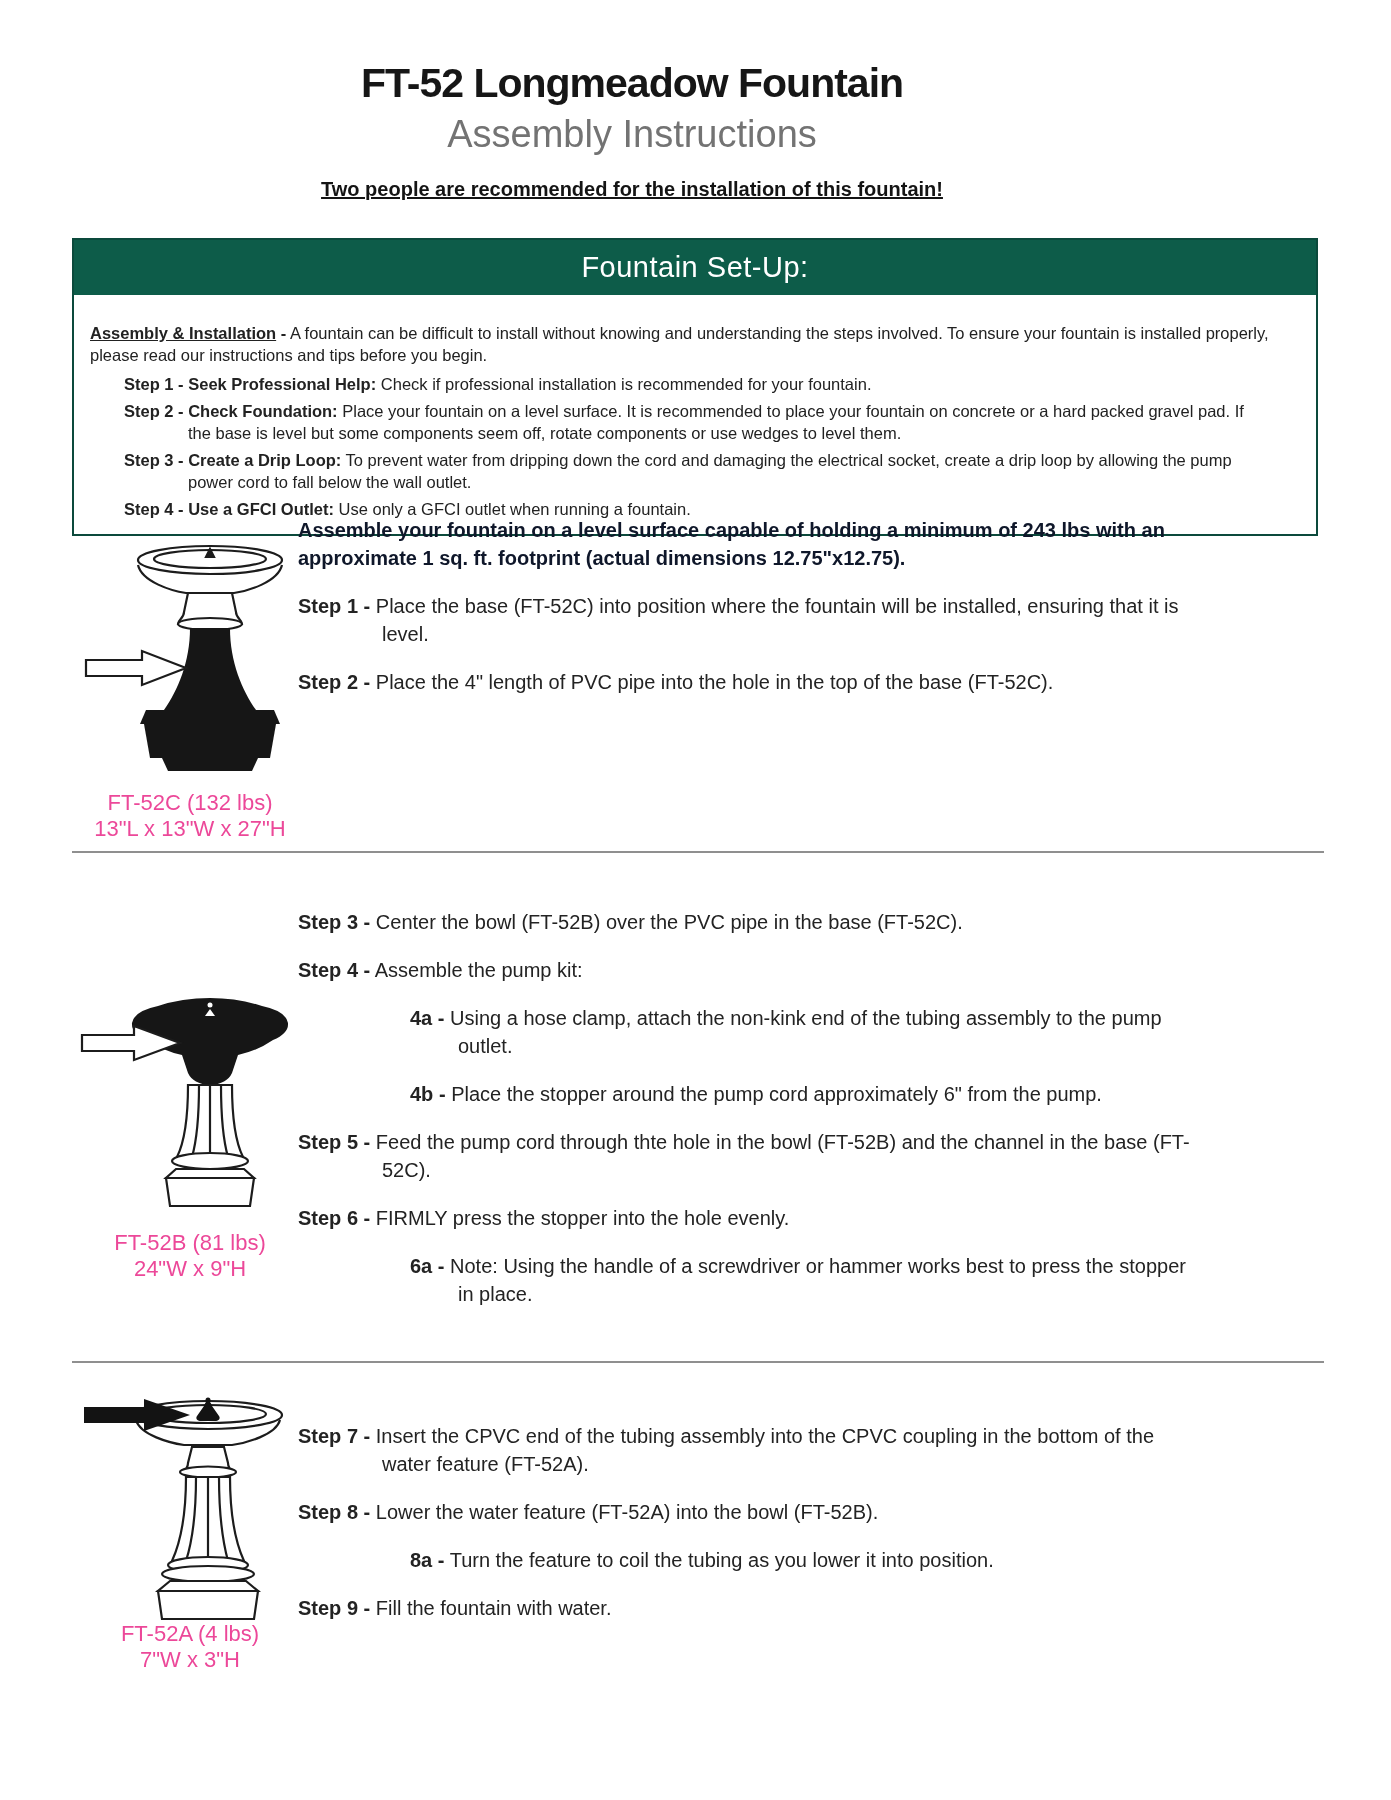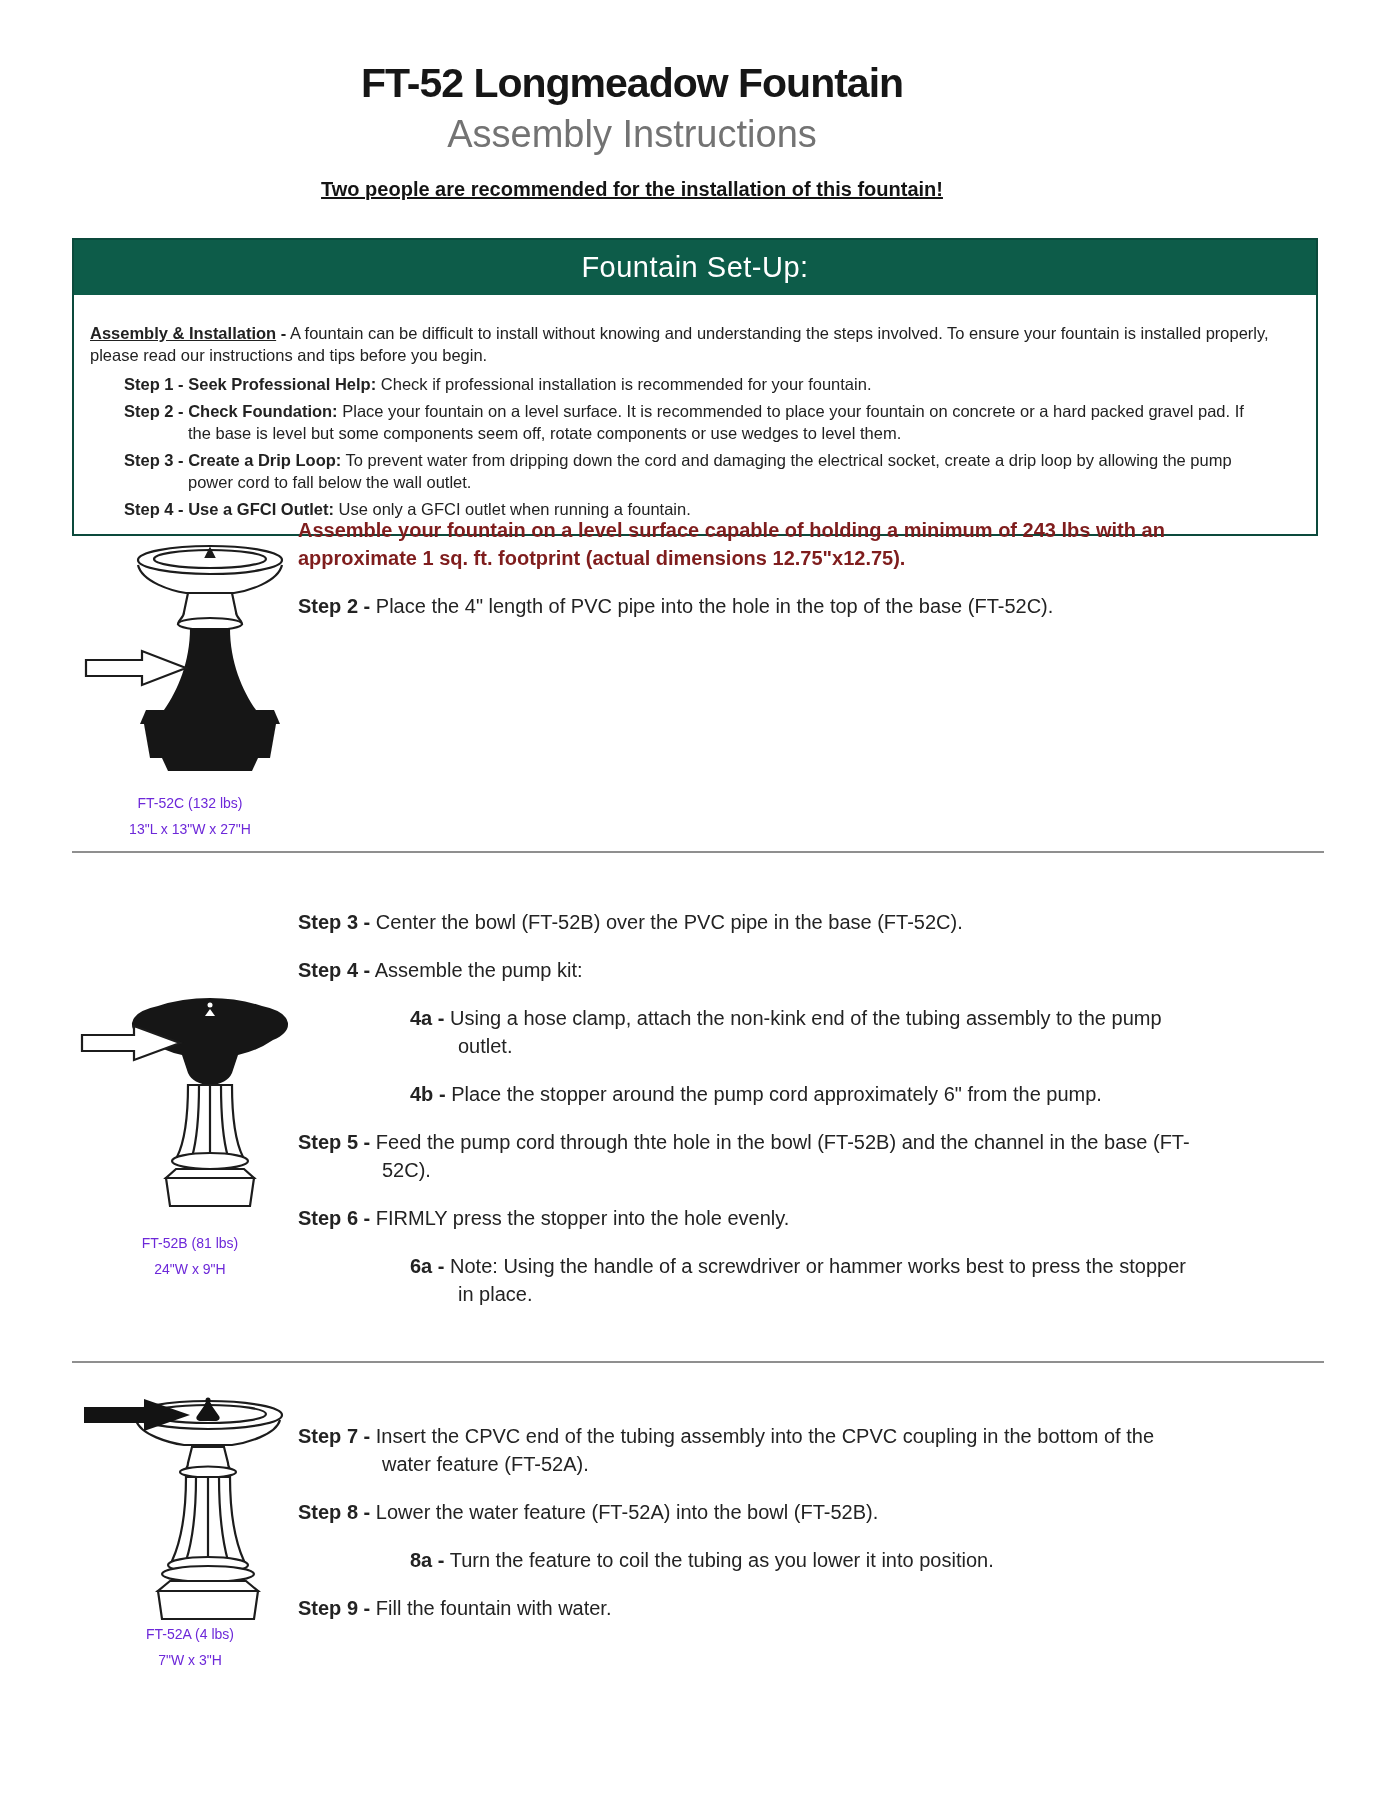--- a/index.html
+++ b/index.html
@@ -26,31 +26,31 @@
   .setup-body{padding:11px 16px 9px 16px;font-size:16.5px;line-height:22px;color:#222;}
   .gb-intro{margin:16px 0 7px 0;padding-right:24px;}
   .gb-steps{margin-left:34px;}
   .gb-step{margin:0 0 5px 0;padding-left:64px;padding-right:30px;text-indent:-64px;}
 
   
   .sec-text{position:absolute;left:298px;width:905px;font-size:20px;line-height:28px;color:#232323;}
   .sec1-text{top:516px;}
   .sec2-text{top:908px;}
   .sec3-text{top:1422px;}
-  .sec-intro{margin:0 0 20px 0;font-weight:bold;color:#7f1d1d;}
+  .sec-intro{margin:0 0 20px 0;font-weight:bold;color:#0f172a;}
   .step{margin:0 0 20px 0;padding-left:84px;text-indent:-84px;}
   .substep{margin:0 0 20px 0;margin-left:112px;padding-left:48px;text-indent:-48px;}
 
   
   .fig{position:absolute;left:80px;width:220px;margin:0;text-align:center;}
   .fig1{top:540px;}
   .fig2{top:985px;}
   .fig3{top:1393px;}
   .fig svg{display:block;}
-  .fig-caption{font-size:14px;line-height:26px;color:#6d28d9;}
+  .fig-caption{font-size:22px;line-height:26px;color:#ec4899;}
   .fig1 .fig-caption{margin-top:15px;}
   .fig2 .fig-caption{margin-top:20px;}
   .fig3 .fig-caption{margin-top:0;}
 
   .divider{position:absolute;left:72px;width:1252px;height:2px;background:#8f8f8f;border:none;margin:0;}
   .div1{top:851px;}
   .div2{top:1361px;}
 </style>
 </head>
 <body>
@@ -98,20 +98,21 @@
       <path d="M6 120 h56 v-9 l44 17 l-44 17 v-9 h-56 z" fill="#ffffff" stroke="#1c1c1c" stroke-width="2.2"></path>
     </svg>
     <figcaption class="fig-caption">
       <div>FT-52C (132 lbs)</div>
       <div>13"L x 13"W x 27"H</div>
     </figcaption>
   </figure>
 
   <div class="sec-text sec1-text">
     <p class="sec-intro">Assemble your fountain on a level surface capable of holding a minimum of 243 lbs with an approximate 1 sq. ft. footprint (actual dimensions 12.75"x12.75).</p>
+    <p class="step"><span class="b">Step 1 -</span> <span>Place the base (FT-52C) into position where the fountain will be installed, ensuring that it is level.</span></p>
     <p class="step"><span class="b">Step 2 -</span> <span>Place the 4" length of PVC pipe into the hole in the top of the base (FT-52C).</span></p>
   </div>
 
   <hr class="divider div1">
 
   <figure class="fig fig2">
     <svg width="220" height="225" viewBox="0 0 220 225">
 
       <path fill="#161616" d="M52 38 Q54 26 78 21 Q102 13 130 13 Q158 13 182 21 Q206 26 208 38 Q209 48 193 55 Q177 66 158 70 L152 88 Q147 99 130 100 Q113 99 108 88 L102 70 Q83 66 67 55 Q51 48 52 38 Z"></path>
       <g fill="#ffffff">

